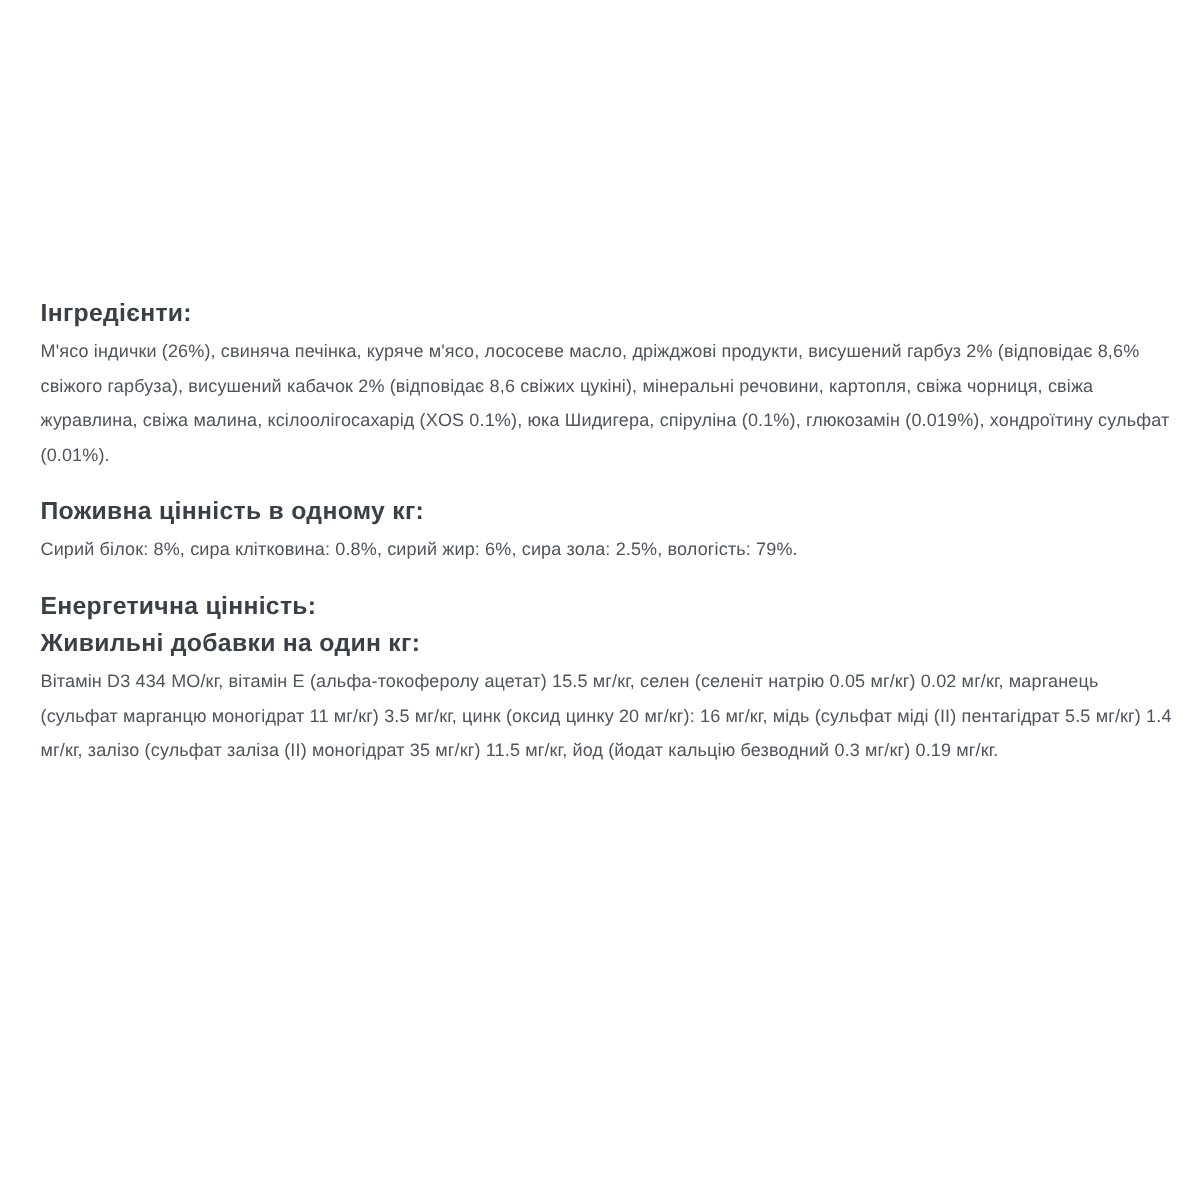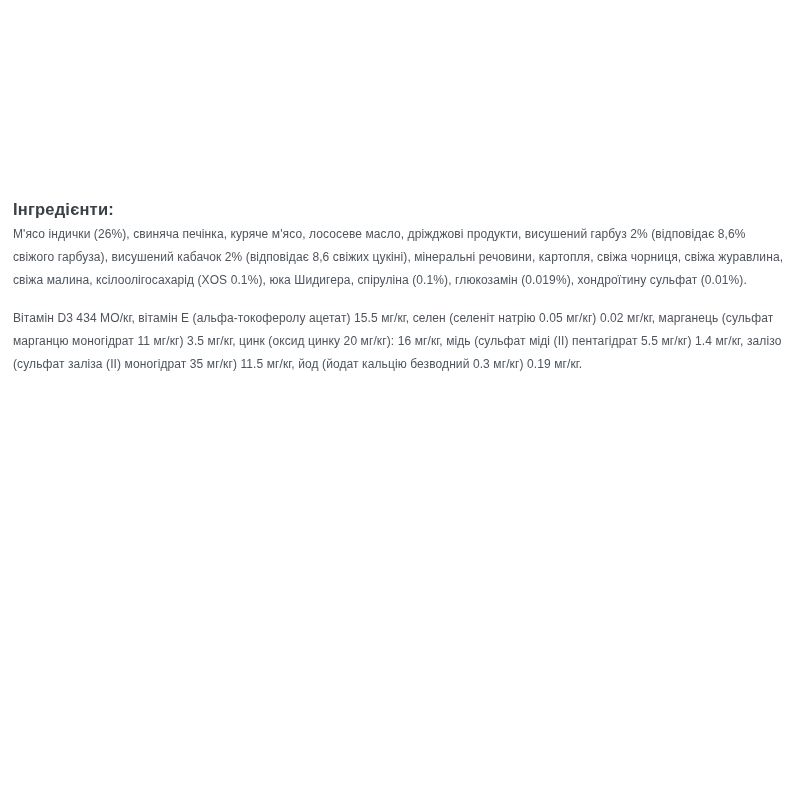--- a/index.html
+++ b/index.html
@@ -14,21 +14,21 @@
   }
   body {
     width: 800px;
     height: 800px;
     overflow: hidden;
     font-family: "Liberation Sans", sans-serif;
   }
   .page {
     box-sizing: border-box;
     width: 800px;
-    padding: 198px 16px 0 13px;
+    padding: 198px 16px 0 27px;
     color: var(--text);
   }
   .section { margin: 0; }
   .section-heading {
     font-size: 16.5px;
     line-height: 23px;
     font-weight: 700;
     letter-spacing: 0.2px;
     color: var(--heading);
     margin: 0 0 2px 0;
@@ -44,21 +44,27 @@
 </head>
 <body>
 
 <main class="page">
 
   <section class="section">
     <h2 class="section-heading">Інгредієнти:</h2>
     <p class="section-body">М'ясо індички (26%), свиняча печінка, куряче м'ясо, лососеве масло, дріжджові продукти, висушений гарбуз 2% (відповідає 8,6% свіжого гарбуза), висушений кабачок 2% (відповідає 8,6 свіжих цукіні), мінеральні речовини, картопля, свіжа чорниця, свіжа журавлина, свіжа малина, ксілоолігосахарід (XOS 0.1%), юка Шидигера, спіруліна (0.1%), глюкозамін (0.019%), хондроїтину сульфат (0.01%).</p>
   </section>
 
-
   <section class="section">
+    <h2 class="section-heading">Поживна цінність в одному кг:</h2>
+    <p class="section-body">Сирий білок: 8%, сира клітковина: 0.8%, сирий жир: 6%, сира зола: 2.5%, вологість: 79%.</p>
   </section>
 
   <section class="section">
+    <h2 class="section-heading">Енергетична цінність:</h2>
+  </section>
+
+  <section class="section">
+    <h2 class="section-heading">Живильні добавки на один кг:</h2>
     <p class="section-body">Вітамін D3 434 МО/кг, вітамін Е (альфа-токоферолу ацетат) 15.5 мг/кг, селен (селеніт натрію 0.05 мг/кг) 0.02 мг/кг, марганець (сульфат марганцю моногідрат 11 мг/кг) 3.5 мг/кг, цинк (оксид цинку 20 мг/кг): 16 мг/кг, мідь (сульфат міді (II) пентагідрат 5.5 мг/кг) 1.4 мг/кг, залізо (сульфат заліза (II) моногідрат 35 мг/кг) 11.5 мг/кг, йод (йодат кальцію безводний 0.3 мг/кг) 0.19 мг/кг.</p>
   </section>
 
 </main>
 
 </body></html>

